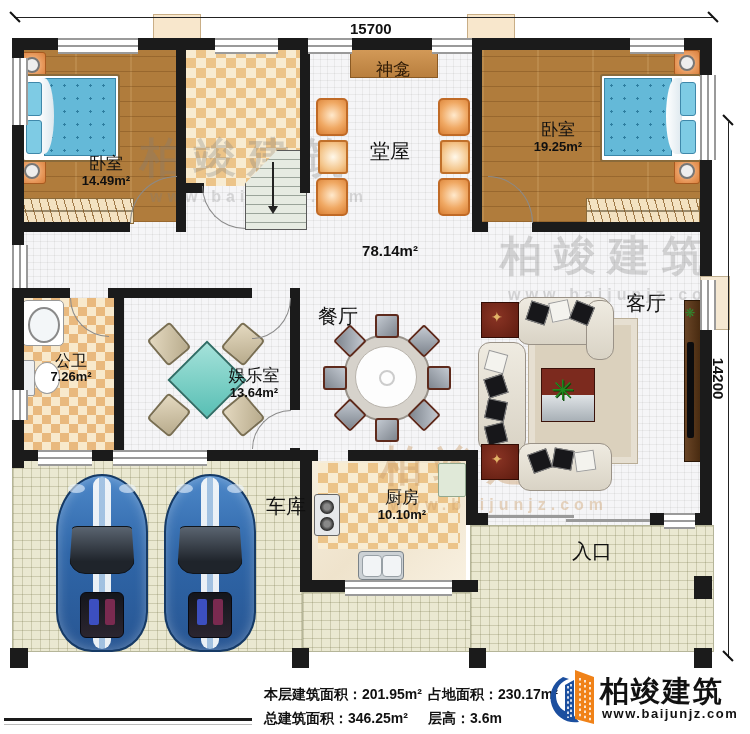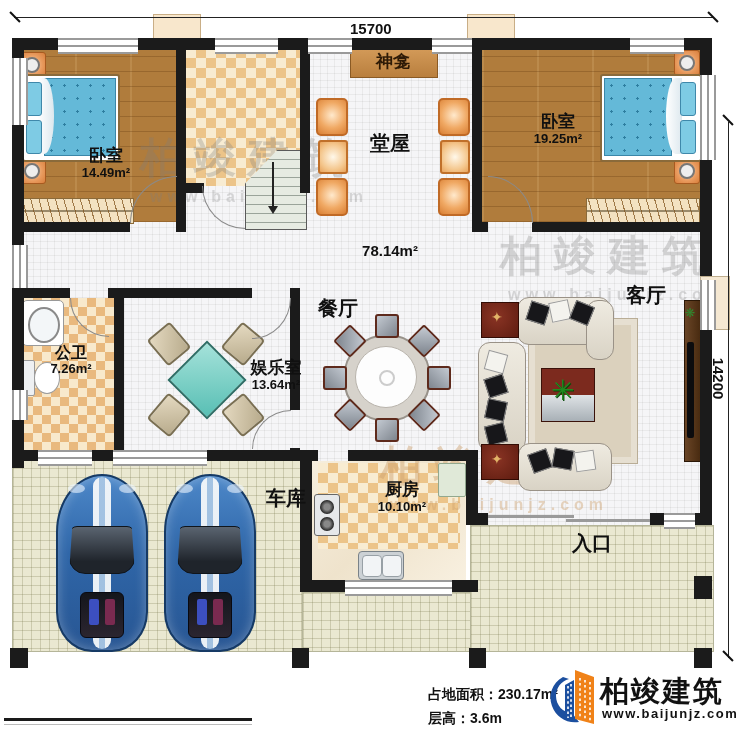--- a/index.html
+++ b/index.html
@@ -59,21 +59,21 @@
   .chairG{background:linear-gradient(135deg,#c3c9d1,#7e858e);border:2px solid #5e2a1c;border-radius:3px;}
   .chairB{background:linear-gradient(135deg,#e4d9c0,#b8ab8c);border:2px solid #7a6f52;border-radius:4px;}
   .sofa{background:linear-gradient(180deg,#efebe1,#d9d3c5);border:1.5px solid #9a9287;border-radius:12px;}
   .pilD{background:#17171a;border:1px solid #888;}
   .pilW{background:#f4f3ee;border:1px solid #999;}
   .stairs{position:absolute;z-index:4;background:#e6ebe2;border:1px solid #5a5a5a;
       background-image:repeating-linear-gradient(180deg,transparent 0 8px,#9aa49a 8px 9px);
       clip-path:polygon(0 42%,52% 0,100% 0,100% 100%,0 100%);}
   
   .rlabel{position:absolute;z-index:8;text-align:center;color:#101010;line-height:1.15;}
-  .rname{font-weight:bold;font-size:17px;}
+  .rname{font-weight:normal;font-size:17px;margin-top:8px;}
   .rname.big{font-size:20px;}
   .rarea{font-weight:bold;font-size:13px;}
   .wm{position:absolute;z-index:2;white-space:nowrap;pointer-events:none;}
   .wm .t{font-weight:bold;font-size:42px;letter-spacing:12px;color:rgba(125,125,125,.30);}
   .wm .u{font-weight:bold;font-size:16px;letter-spacing:5px;color:rgba(125,125,125,.28);}
   .wm.orange .t{color:rgba(205,160,108,.45);} .wm.orange .u{color:rgba(205,160,108,.42);}
   .dim{position:absolute;z-index:9;font-weight:bold;font-size:15px;color:#111;}
   .dimline{position:absolute;background:#222;z-index:9;}
   .tick{position:absolute;width:14px;height:2px;background:#111;transform:rotate(45deg);z-index:9;}
   .chimney{position:absolute;background:#f8e7cc;border:1px solid #c9ae86;z-index:1;}
@@ -347,21 +347,21 @@
     <div class="rname">卧室</div>
     <div class="rarea">19.25m²</div>
   </div>
   <div class="rlabel" style="left:350px;top:242px;width:80px;">
     <div class="rarea" style="font-size:15px;">78.14m²</div>
   </div>
   <div class="rlabel" style="left:36px;top:344px;width:70px;">
     <div class="rname" style="font-size:16px;">公卫</div>
     <div class="rarea">7.26m²</div>
   </div>
-  <div class="rlabel" style="left:236px;top:358px;width:80px;">
+  <div class="rlabel" style="left:214px;top:358px;width:80px;">
     <div class="rname">娱乐室</div>
     <div class="rarea">13.64m²</div>
   </div>
   <div class="rlabel" style="left:308px;top:297px;width:60px;text-align:center;">
     <div class="rname big">餐厅</div>
   </div>
   <div class="rlabel" style="left:616px;top:284px;width:60px;">
     <div class="rname big">客厅</div>
   </div>
   <div class="rlabel" style="left:364px;top:480px;width:76px;">
@@ -380,22 +380,28 @@
   <div class="tick" style="left:706px;top:16px;"></div>
   <div class="dim" style="left:350px;top:20px;">15700</div>
   <div class="dimline" style="left:728px;top:122px;width:1px;height:536px;"></div>
   <div class="tick" style="left:721px;top:119px;"></div>
   <div class="tick" style="left:721px;top:655px;"></div>
   <div class="dim" style="left:688px;top:370px;width:60px;text-align:center;transform:rotate(90deg);">14200</div>
 
   <div class="footer">
     <div class="fline1"></div>
     <div class="fline2"></div>
+    <div class="fstat" style="left:264px;top:14px;">
+      <span>本层建筑面积：</span><span>201.95m²</span>
+    </div>
     <div class="fstat" style="left:428px;top:14px;">
       <span>占地面积：</span><span>230.17m²</span>
+    </div>
+    <div class="fstat" style="left:264px;top:38px;">
+      <span>总建筑面积：</span><span>346.25m²</span>
     </div>
     <div class="fstat" style="left:428px;top:38px;">
       <span>层高：</span><span>3.6m</span>
     </div>
     <div class="abs" style="left:548px;top:-4px;">
       <svg width="48" height="60" viewBox="0 0 48 60">
         <path d="M15 9 C4 15 0 27 4 38 C8 49 19 56 31 54 L24 45 C15 45 8 37 8 28 C8 20 13 13 21 11 Z" fill="#1c4f9f"></path>
         <polygon points="27,2 46,9 46,56 27,51" fill="#f08218"></polygon>
         <polygon points="17,17 26,12 26,50 17,52" fill="#1c4f9f"></polygon>
         <g stroke="#fff" stroke-width="1.6" stroke-dasharray="2.5 2.6">

